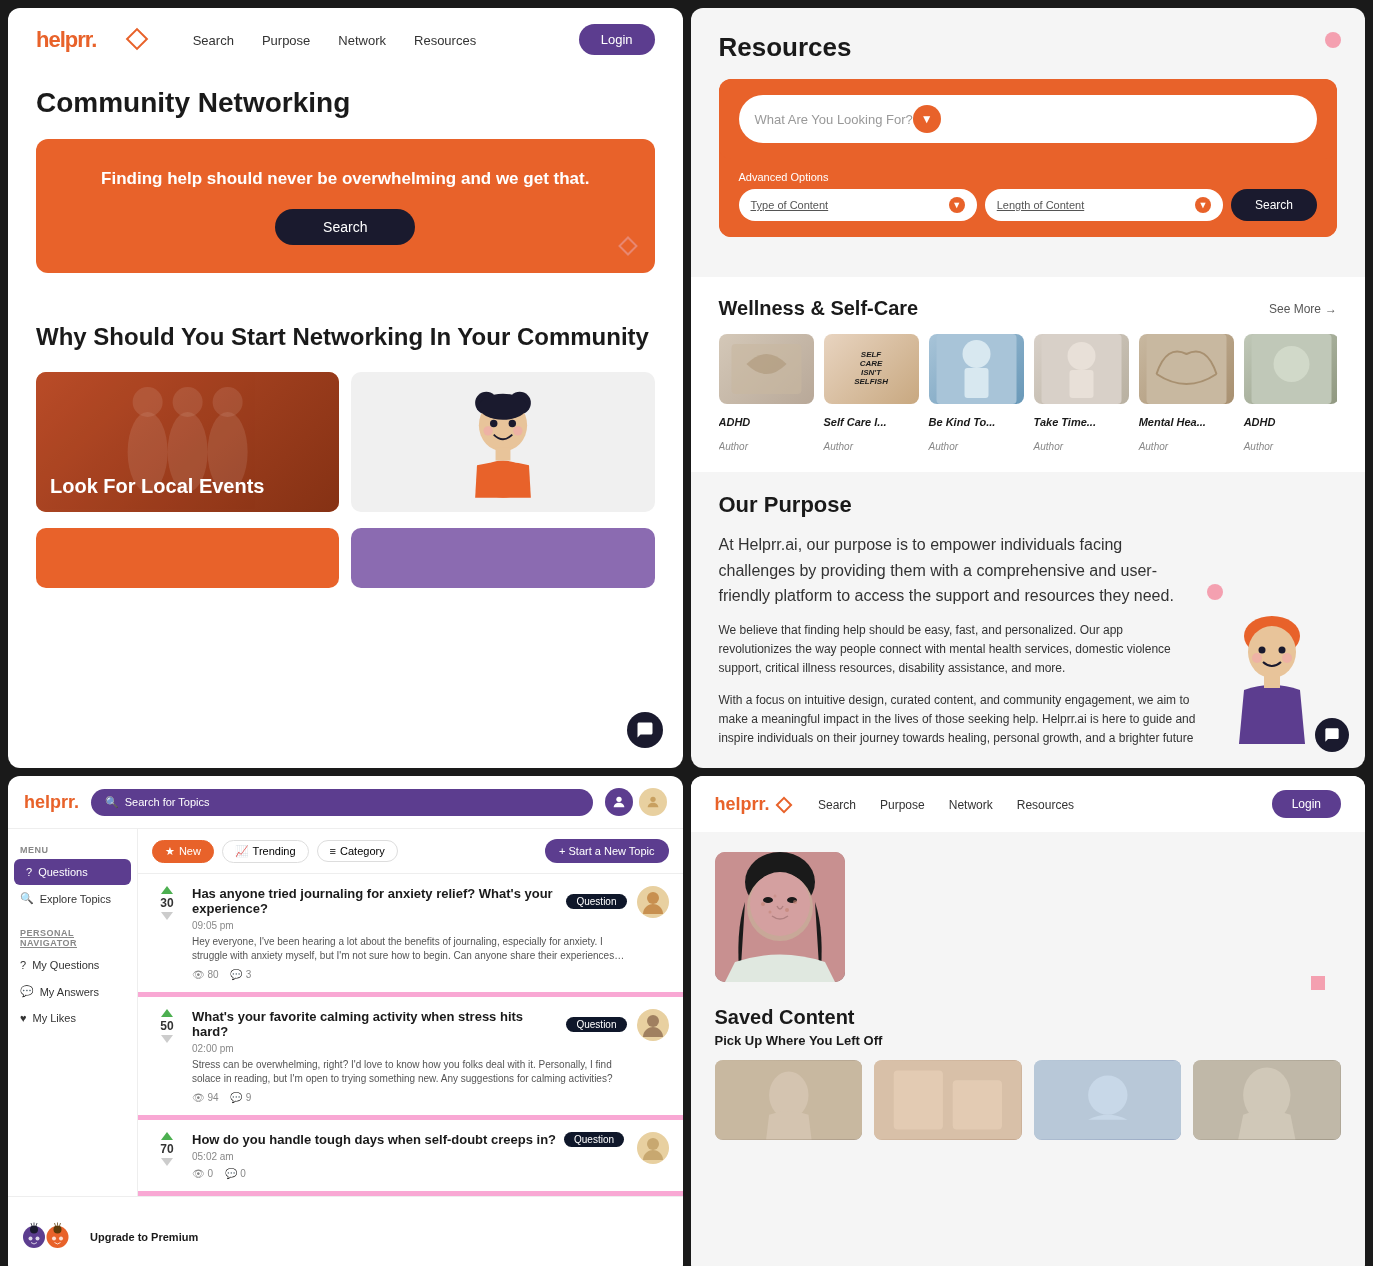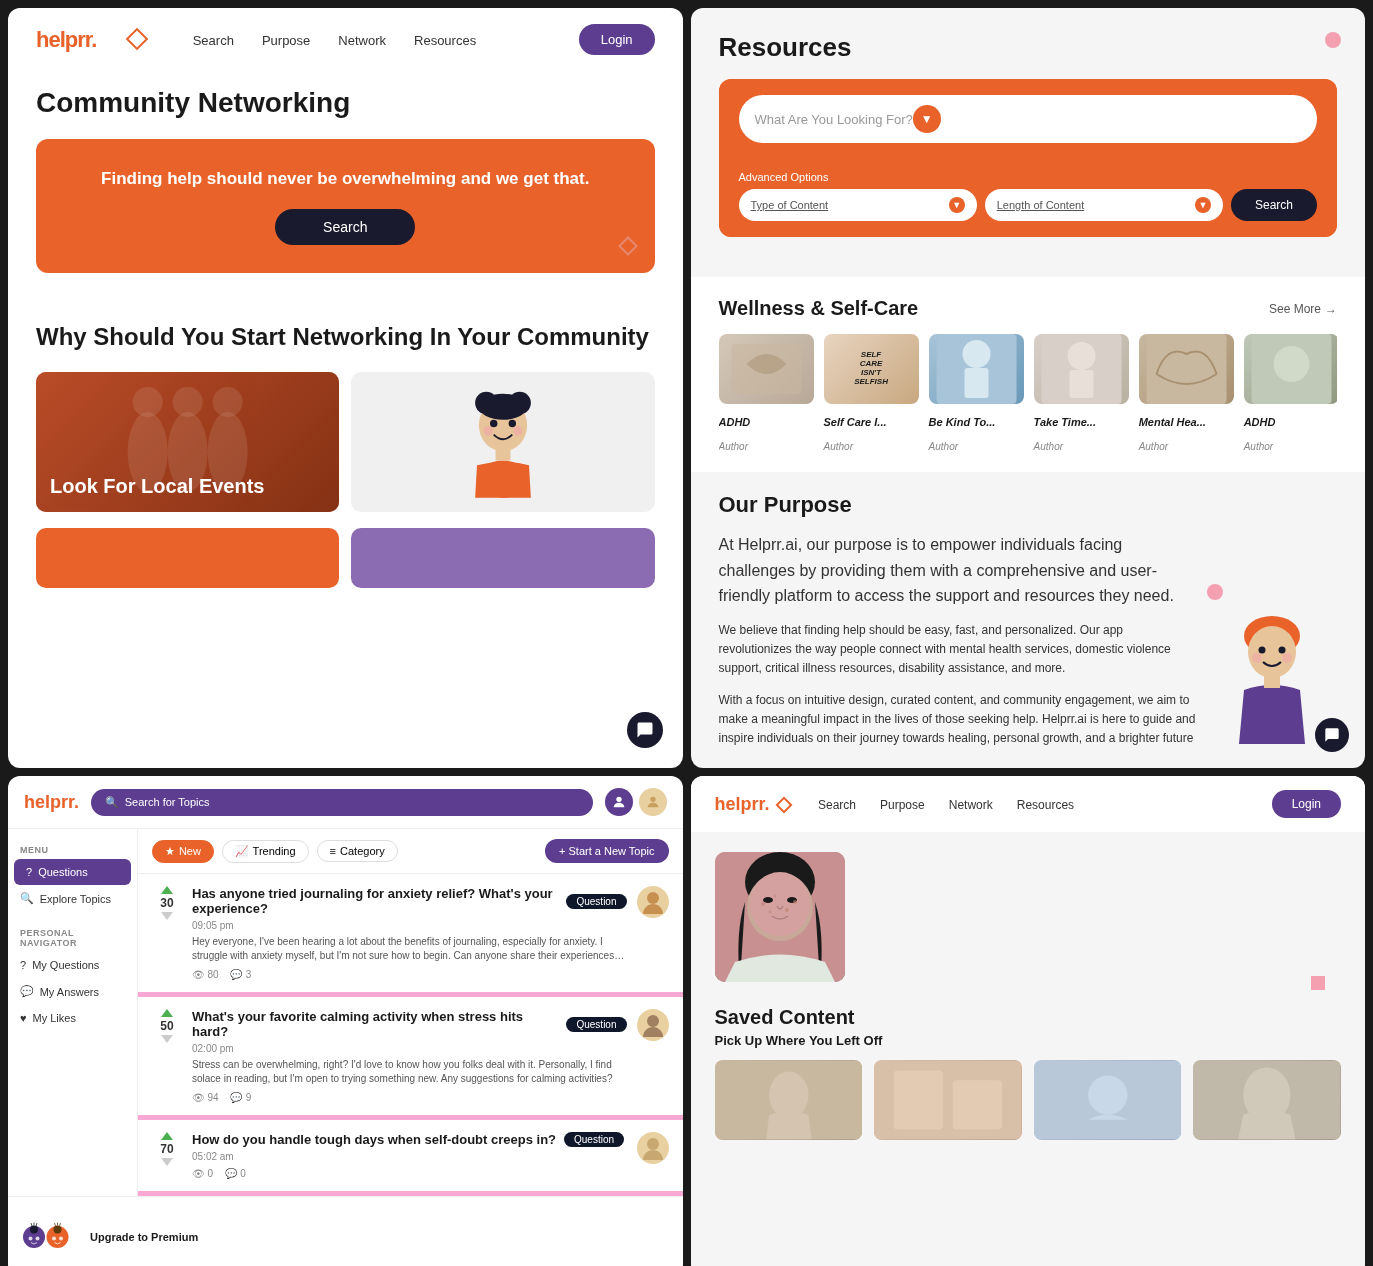--- a/index.html
+++ b/index.html
@@ -929,21 +929,21 @@
     <div class="forum-sidebar">
       <div class="sidebar-label">MENU</div>
       <div class="sidebar-item active">
         <span>?</span>
         <span>Questions</span>
       </div>
       <div class="sidebar-item">
         <span>🔍</span>
         <span>Explore Topics</span>
       </div>
-      <div class="sidebar-label" style="margin-top:12px;">PERSONAL NAVIGATOR</div>
+      <div class="sidebar-label" style="margin-top:12px;text-decoration:underline;">PERSONAL NAVIGATOR</div>
       <div class="sidebar-item">
         <span>?</span>
         <span>My Questions</span>
       </div>
       <div class="sidebar-item">
         <span>💬</span>
         <span>My Answers</span>
       </div>
       <div class="sidebar-item">
         <span>♥</span>

